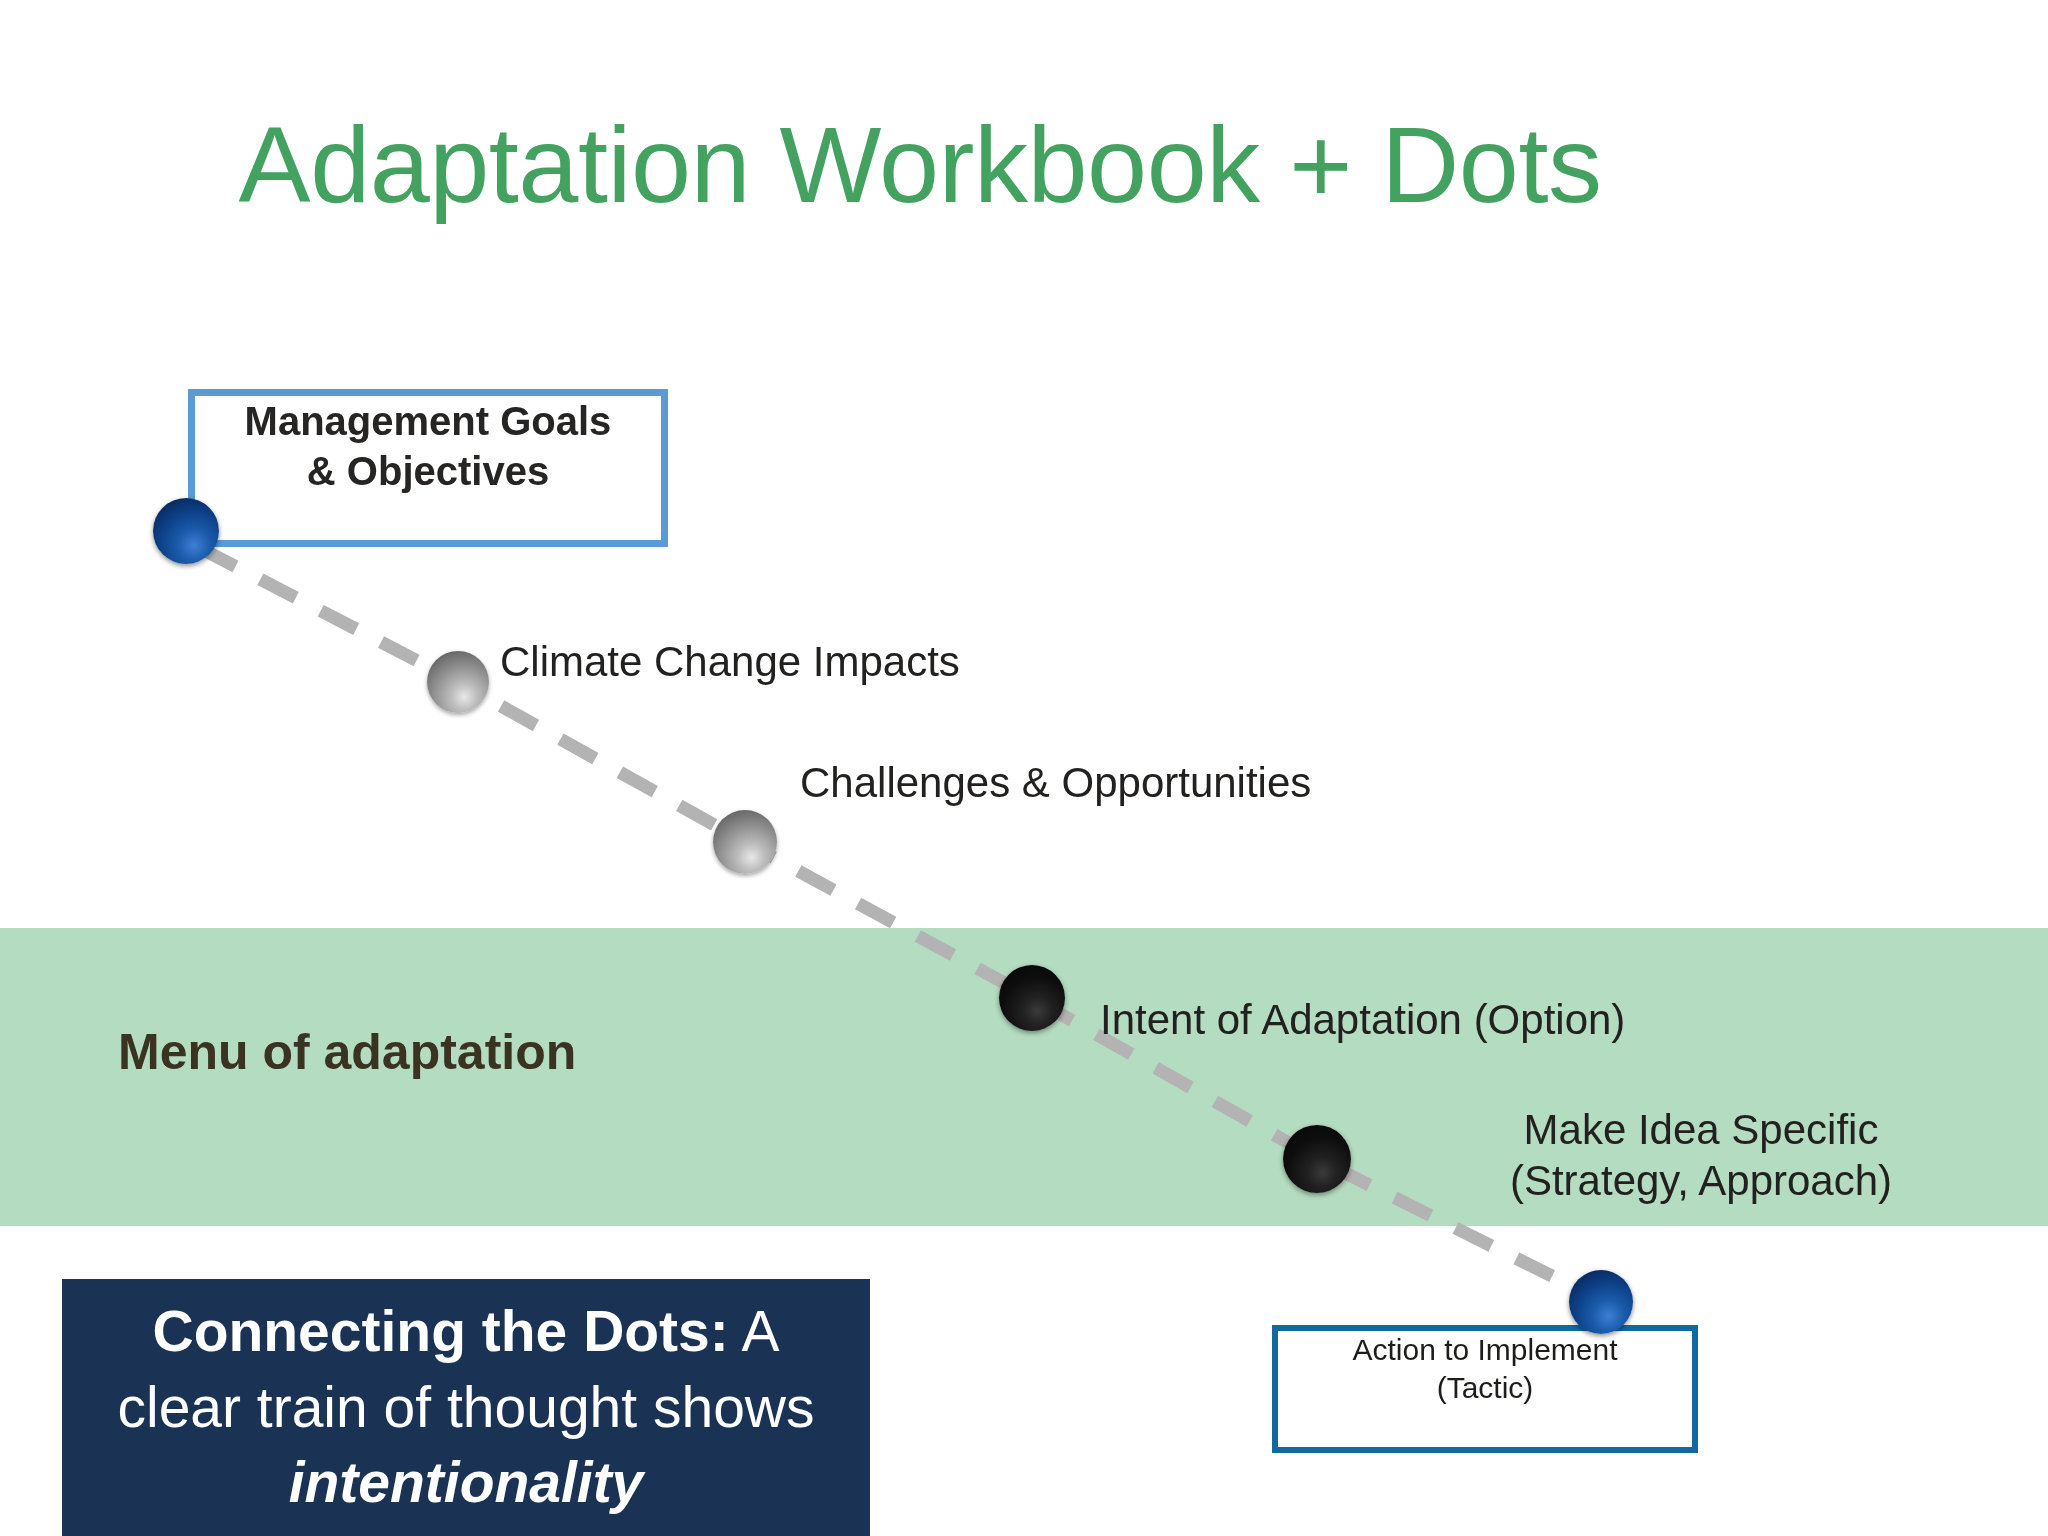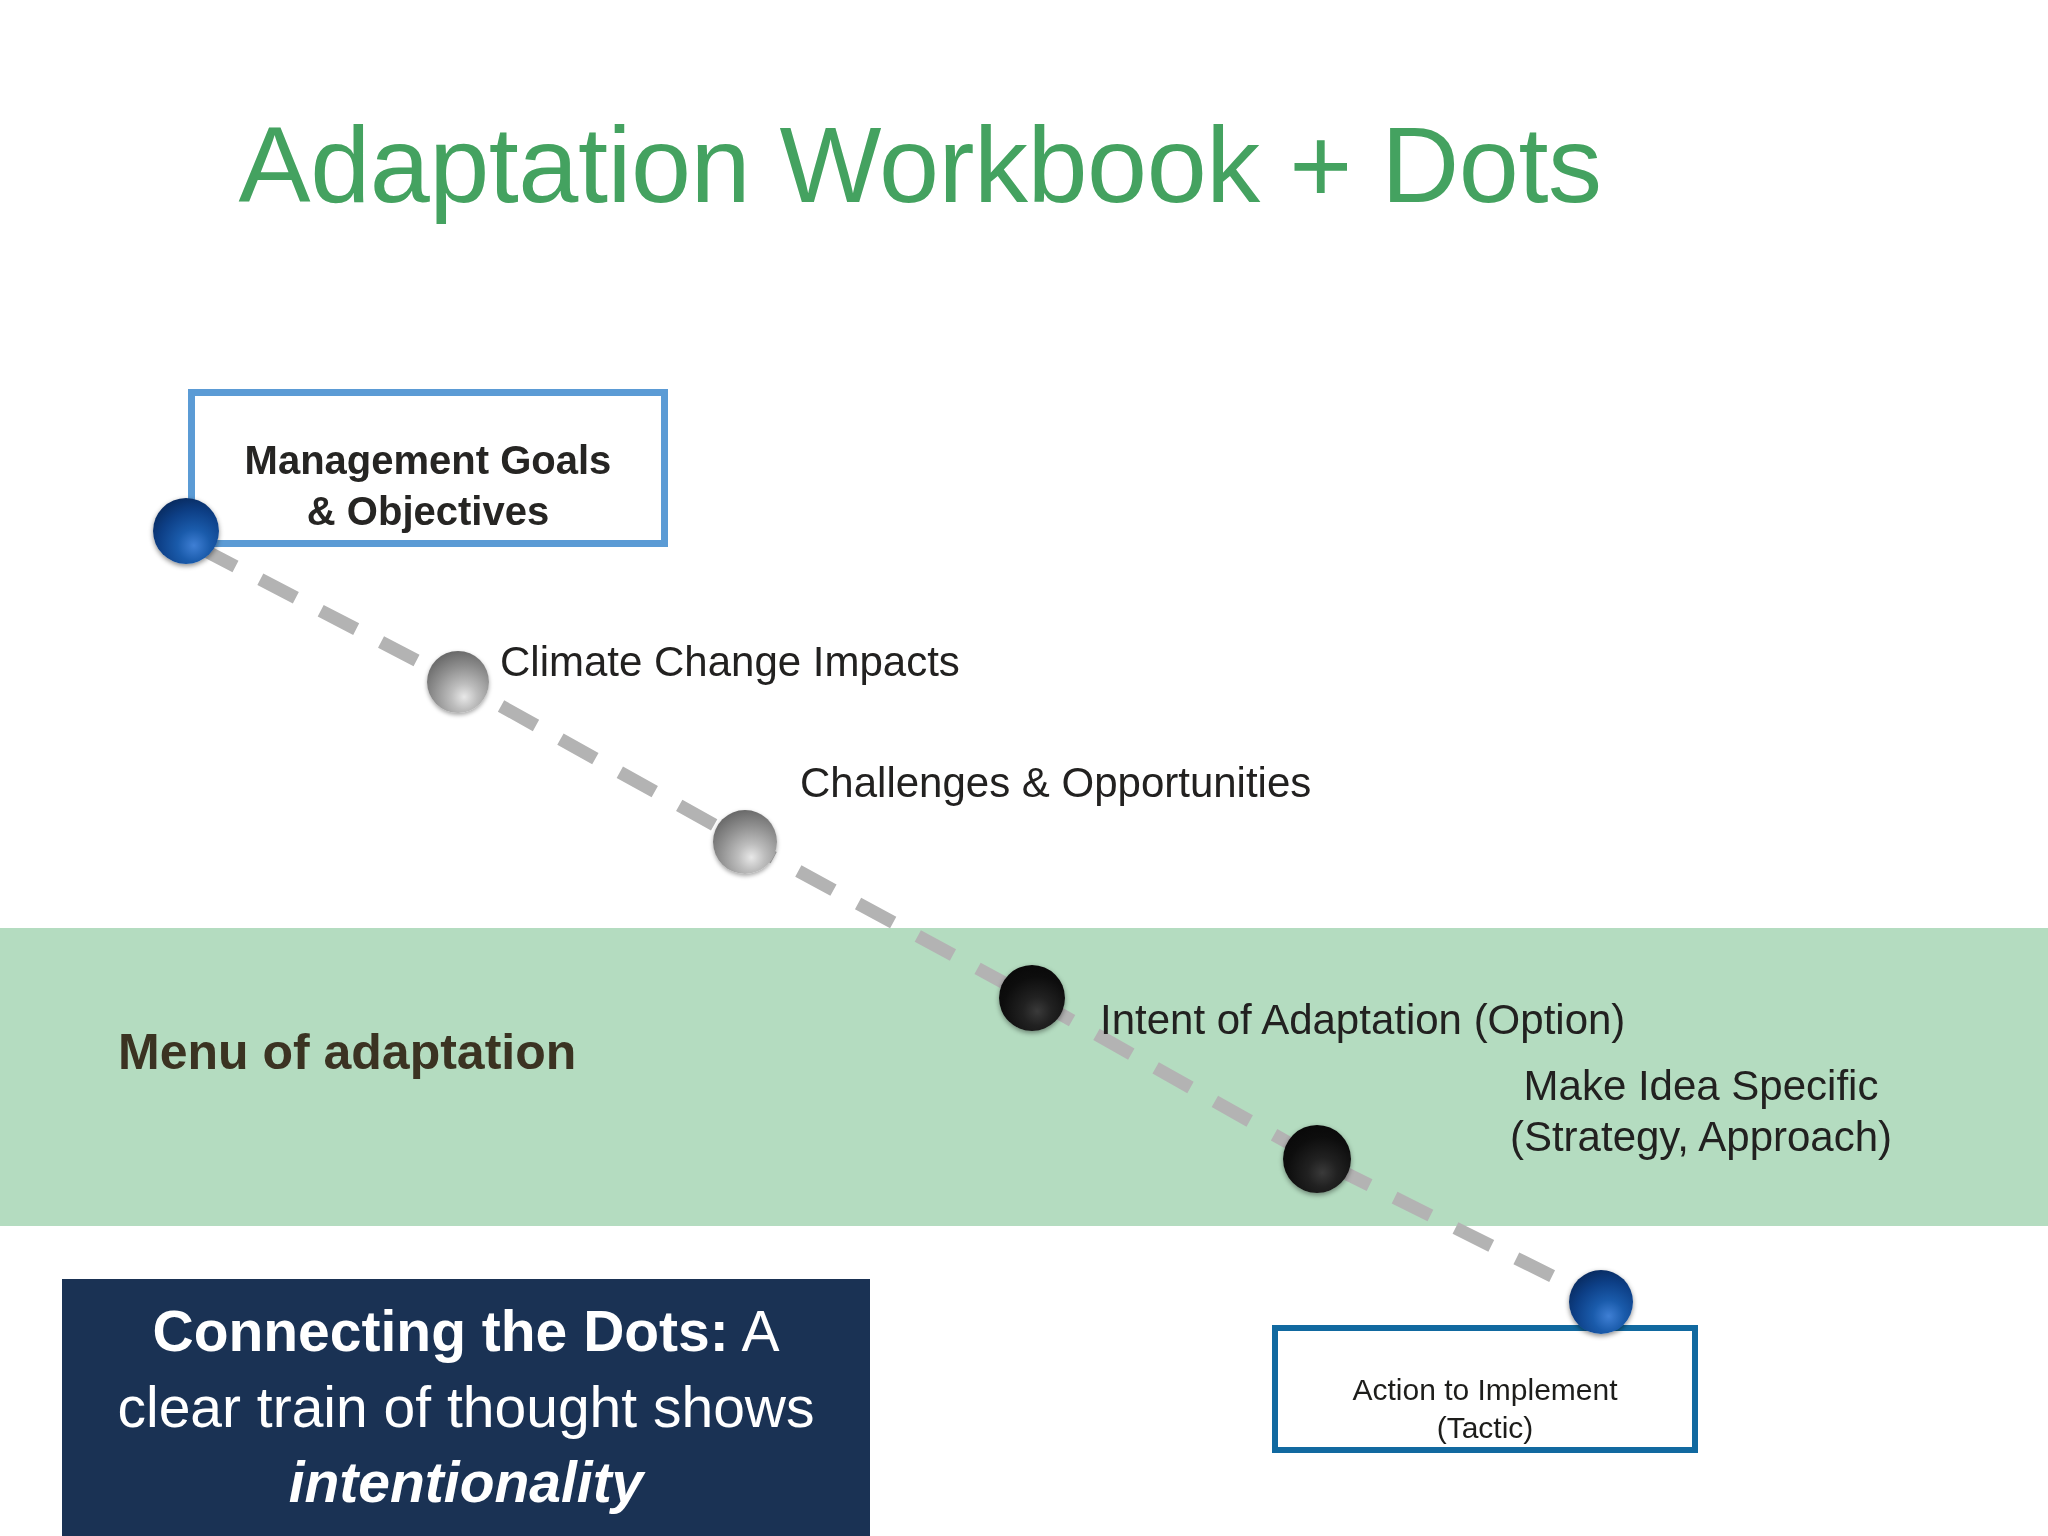--- a/index.html
+++ b/index.html
@@ -41,21 +41,21 @@
   }
 
   
   #connector{position:absolute;left:0;top:0;width:2048px;height:1536px;}
 
   
   .box{
     position:absolute;
     background:#ffffff;
     box-sizing:border-box;
-    display:flex;align-items:flex-end;justify-content:center;
+    display:flex;align-items:flex-start;justify-content:center;
     text-align:center;
   }
   #box-goals{
     left:188px; top:389px; width:480px; height:158px;
     border:7px solid #5b9bd5;
     font-size:40px; font-weight:700; color:#262523;
     line-height:1.26;
     padding-bottom:4px;
   }
   #box-action{
@@ -82,21 +82,21 @@
   #navy-box i{font-weight:700;font-style:italic;}
 
   
   .node-label{
     position:absolute;
     font-size:42px;
     color:#222120;
     white-space:nowrap;
     line-height:1.22;
   }
-  .node-label.two-line{white-space:normal;text-align:center;}
+  .node-label.two-line{white-space:normal;text-align:center;margin-top:44px;}
 
   #lbl-climate{left:500px; top:636px;}
   #lbl-challenges{left:800px; top:757px;}
   #lbl-intent{left:1100px; top:994px;}
   #lbl-make{left:1466px; top:1060px; width:470px; text-align:center;}
 
   
   .sphere{position:absolute;border-radius:50%;}
   .sphere.blue{
     background:

